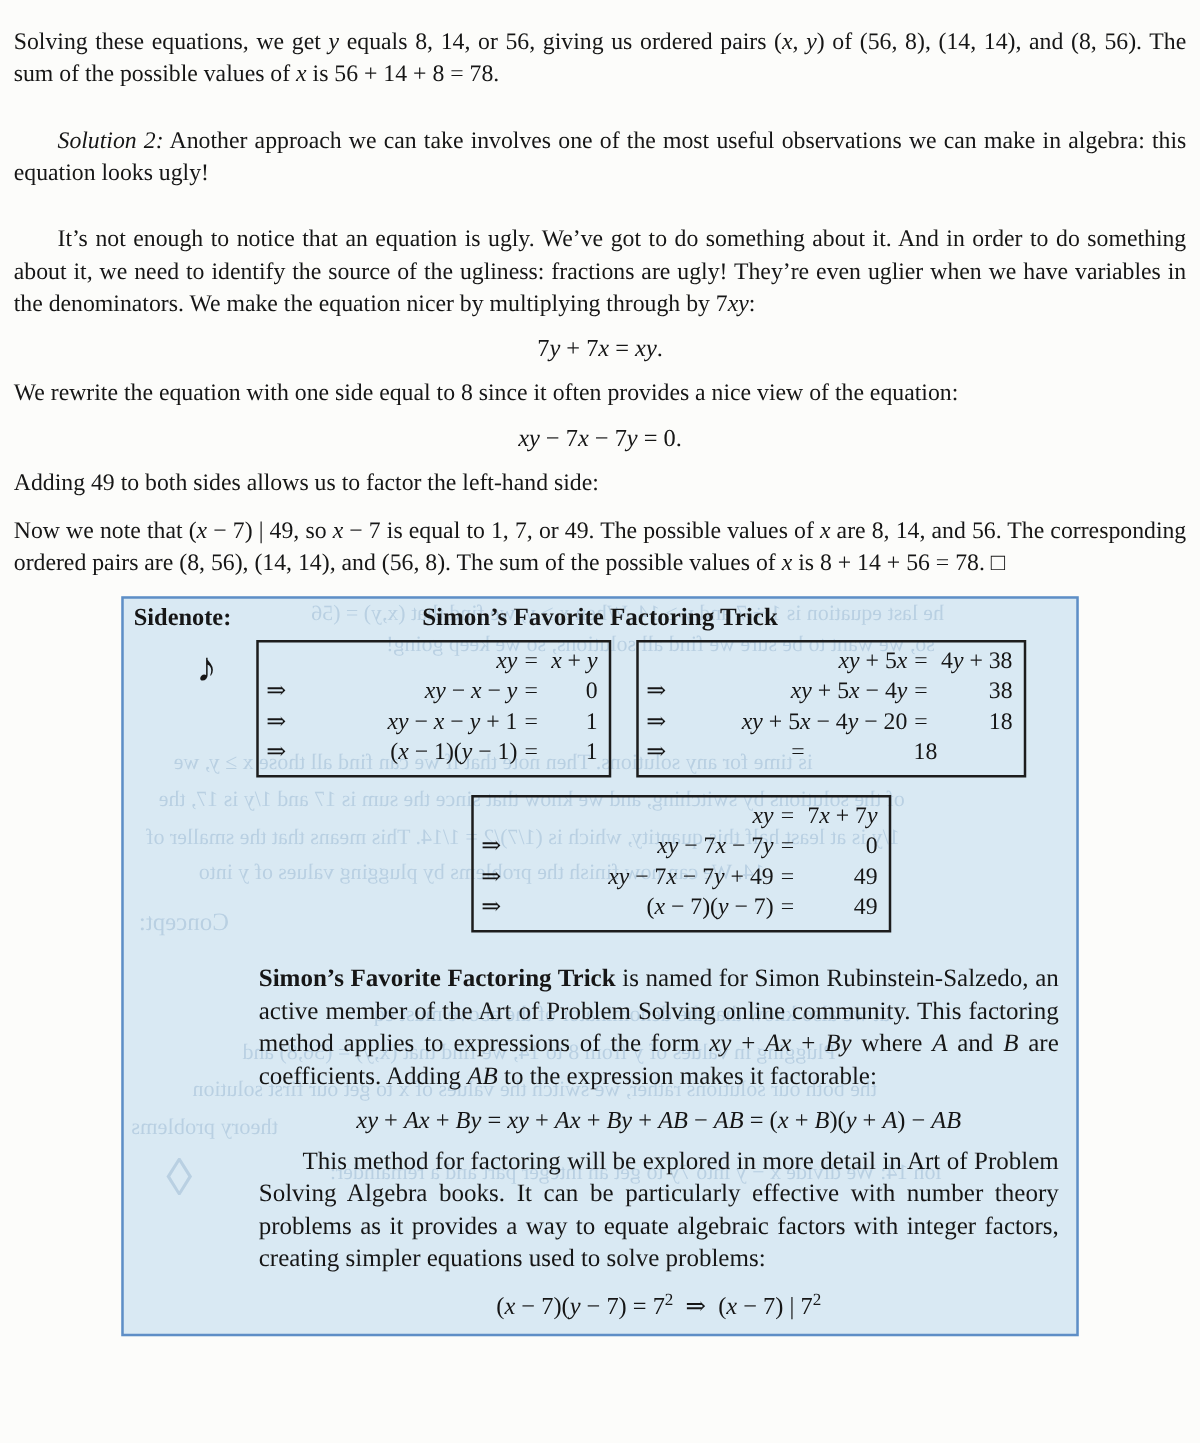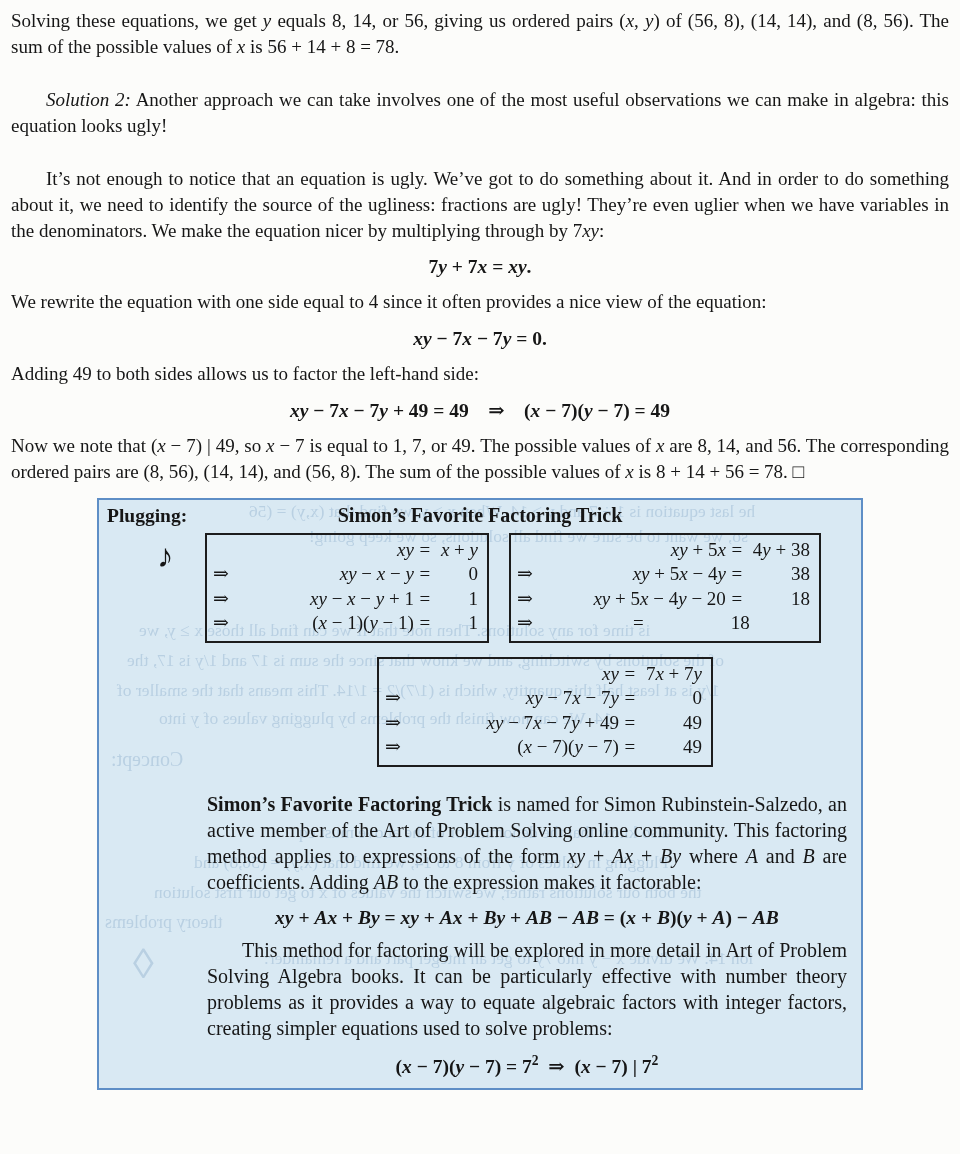--- a/index.html
+++ b/index.html
@@ -1,25 +1,25 @@
 <!DOCTYPE html>
 <html><head>
 <meta charset="utf-8">
 <style>
   html,body{margin:0;padding:0;}
   body{
     width:960px;height:1154px;overflow:hidden;
     background:#fcfcfa;color:#161616;
     font-family:"Liberation Serif","DejaVu Serif",serif;
   }
-  .page{padding:8px 11px 0 11px;}
+  .page{padding:21px 11px 0 11px;}
   
   .body-p{font-size:19px;line-height:25.6px;text-align:justify;margin:0 0 13px 0;}
   .body-p.indent{text-indent:35px;margin-top:28px;}
-  .eq{font-size:19.5px;text-align:center;margin:7px 0 11px 0;font-weight:bold;}
+  .eq{font-size:19.5px;text-align:center;margin:7px 0 11px 0;}
   i{font-style:italic;}
   sup{font-size:0.7em;}
   
   .sidenote{
     position:relative;box-sizing:border-box;
     margin:8px 0 0 86px;width:766px;height:592px;
     border:2px solid #5e8ec6;background:#d9e9f3;overflow:hidden;
   }
   .sn-inner{position:relative;z-index:1;}
   .sn-head{position:relative;margin-top:4px;text-align:center;height:27px;}
@@ -58,24 +58,23 @@
 </head>
 <body style="color: rgb(22, 22, 22);">
 
 <div class="page">
 
   <div id="main-text">
       <p class="body-p">Solving these equations, we get <i>y</i> equals 8, 14, or 56, giving us ordered pairs (<i>x</i>, <i>y</i>) of (56, 8), (14, 14), and (8, 56). The sum of the possible values of <i>x</i> is 56 + 14 + 8 = 78.</p>
       <p class="body-p indent"><i>Solution 2:</i> Another approach we can take involves one of the most useful observations we can make in algebra: this equation looks ugly!</p>
       <p class="body-p indent">It’s not enough to notice that an equation is ugly. We’ve got to do something about it. And in order to do something about it, we need to identify the source of the ugliness: fractions are ugly! They’re even uglier when we have variables in the denominators. We make the equation nicer by multiplying through by 7<i>xy</i>:</p>
       <div class="eq">7<i>y</i> + 7<i>x</i> = <i>xy</i>.</div>
-      <p class="body-p">We rewrite the equation with one side equal to 4 since it often provides a nice view of the equation:</p>
+      <p class="body-p">We rewrite the equation with one side equal to 8 since it often provides a nice view of the equation:</p>
       <div class="eq"><i>xy</i> − 7<i>x</i> − 7<i>y</i> = 0.</div>
       <p class="body-p">Adding 49 to both sides allows us to factor the left-hand side:</p>
-      <div class="eq"><i>xy</i> − 7<i>x</i> − 7<i>y</i> + 49 = 49 ⇒ (<i>x</i> − 7)(<i>y</i> − 7) = 49</div>
       <p class="body-p">Now we note that <span>(<i>x</i> − 7) | 49</span>, so <span><i>x</i> − 7</span> is equal to 1, 7, or 49. The possible values of <i>x</i> are 8, 14, and 56. The corresponding ordered pairs are (8, 56), (14, 14), and (56, 8). The sum of the possible values of <i>x</i> is 8 + 14 + 56 = 78. □</p>
     </div>
 
   <div class="sidenote" id="sidenote-box" style="background: rgb(217, 233, 243); border-color: rgb(94, 142, 198);">
     <div class="bleed" id="bleed-layer">
         <div class="bleed-line" style="left: 150px; top: 1px;">he last equation is 1 ÷ 7 and y ≥ 14. When x ≥ y, we find that (x,y) = (56</div>
         <div class="bleed-line" style="left: 210px; top: 26px;">so, we want to be sure we find all solutions, so we keep going!</div>
         <div class="bleed-line" style="left: 40px; top: 120px;">is time for any solutions. Then note that if we can find all those x ≥ y, we</div>
         <div class="bleed-line" style="left: 28px; top: 150px;">of the solutions by switching, and we know that since the sum is 17 and 1/y is 17, the</div>
         <div class="bleed-line" style="left: 18px; top: 180px;">1/y is at least half this quantity, which is (1/7)/2 = 1/14. This means that the smaller of</div>
@@ -84,21 +83,21 @@
         <div class="bleed-line" style="left: 200px; top: 322px;">ut we also know that the denominator of the above must eq</div>
         <div class="bleed-line" style="left: 95px; top: 352px;">Plugging in values of y from 8 to 14, we find that (x,y) = (56,8) and</div>
         <div class="bleed-line" style="left: 55px; top: 382px;">the both our solutions rather, we switch the values of x to get our first solution</div>
         <div class="bleed-line" style="left: 6px; top: 412px; font-size: 18px;">theory problems</div>
         <div class="bleed-line" style="left: 165px; top: 448px;">ion 14: We divide x − y into 7y to get an integer part and a remainder:</div>
         <div class="bleed-line" style="left: 34px; top: 440px; font-size: 42px;">◊</div>
       </div>
     <div class="sn-note">♪</div>
     <div class="sn-inner">
       <div class="sn-head">
-        <span class="sn-label">Plugging:</span>
+        <span class="sn-label">Sidenote:</span>
         <span class="sn-title">Simon’s Favorite Factoring Trick</span>
       </div>
       <div id="boxes-row">
           <div class="eqbox eqbox-0" style="border-color: rgb(28, 28, 28);">
             <div class="c-arrow"></div>
             <div class="c-lhs"><i>xy</i></div>
             <div class="c-eq">=</div>
             <div class="c-rhs"><i>x</i> + <i>y</i></div>
             <div class="c-arrow">⇒</div>
             <div class="c-lhs"><i>xy</i> − <i>x</i> − <i>y</i></div>

